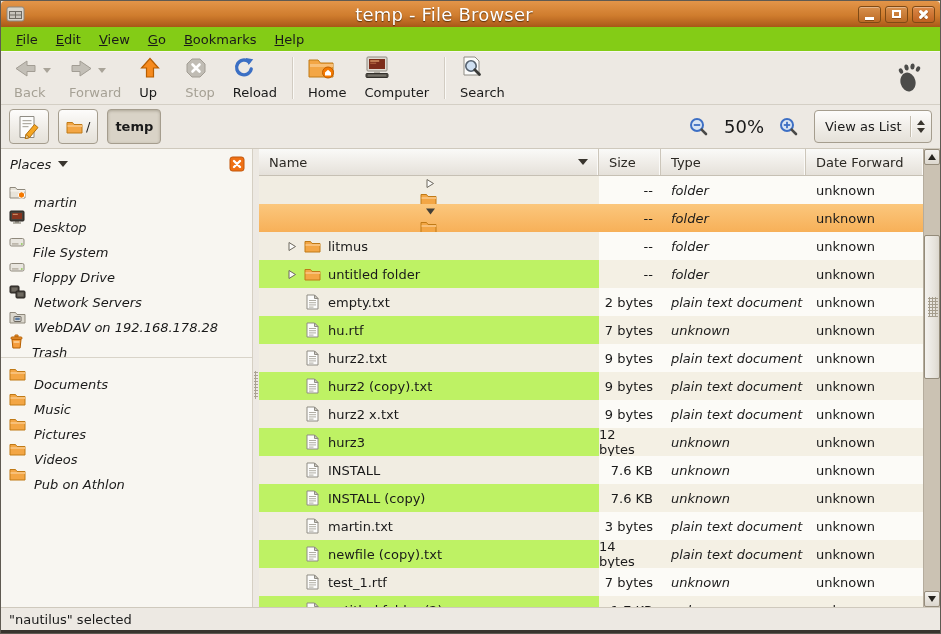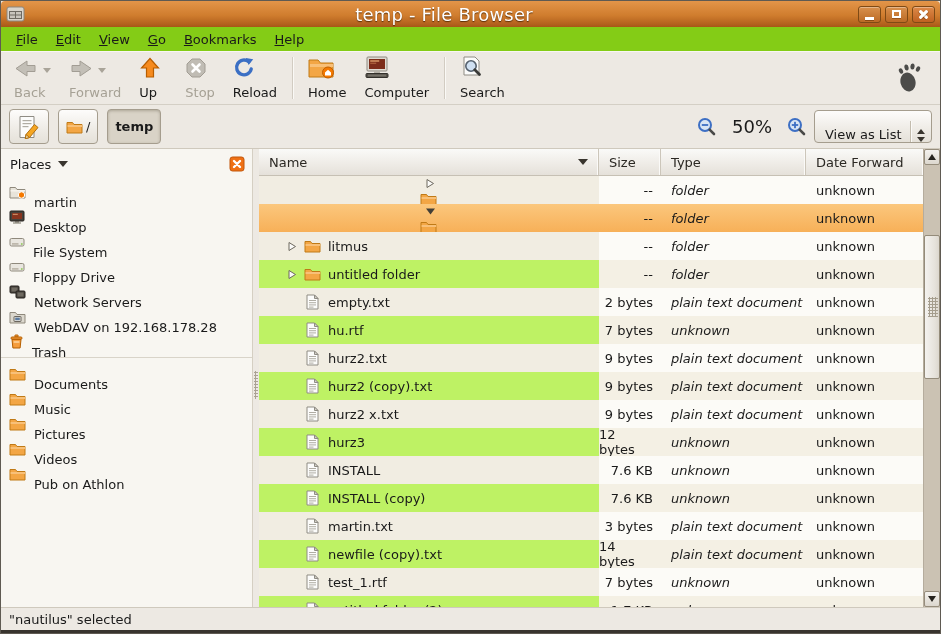--- a/index.html
+++ b/index.html
@@ -43,33 +43,33 @@
 
   
   .locationbar { height:44px; flex:0 0 44px; display:flex; align-items:center; background:#EDE9E3; border-bottom:1px solid #cfc9bd; padding:0 8px; }
   .loc-btn { height:35px; min-width:40px; border:1px solid #a59d8e; border-radius:4px;
     background:linear-gradient(180deg,#fdfcfb 0%, #eeebe5 60%, #e5e1d9 100%);
     display:flex; align-items:center; justify-content:center; margin-right:9px; padding:0 7px; gap:3px; }
   .loc-btn.active { background:#d9d3c7; box-shadow:inset 0 1px 3px rgba(90,80,60,.35); font-weight:bold; }
   .loc-spacer { flex:1; }
   .zoom-btn { width:26px; height:26px; display:flex; align-items:center; justify-content:center; margin:0 4px; }
   .zoom-level { margin:0 8px; font-size:18px; }
-  .view-combo { height:33px; width:118px; border:1px solid #a59d8e; border-radius:4px; margin-left:0;
+  .view-combo { height:33px; width:118px; border:1px solid #a59d8e; border-radius:4px; margin-left:8px;
     background:linear-gradient(180deg,#fdfcfb 0%, #eeebe5 60%, #e5e1d9 100%);
-    display:flex; align-items:flex-end; padding:0 6px 0 10px; }
+    display:flex; align-items:center; padding:0 6px 0 10px; }
   .view-combo .vc-label { flex:1; }
   .vc-sep { width:1px; height:21px; background:#c3bcae; box-shadow:1px 0 0 #fbfaf8; margin:0 6px 0 2px; }
   .vc-arrows { display:flex; flex-direction:column; gap:3px; align-items:center; }
   .vc-up { width:0; height:0; border-left:4px solid transparent; border-right:4px solid transparent; border-bottom:5px solid #39352e; }
   .vc-down { width:0; height:0; border-left:4px solid transparent; border-right:4px solid transparent; border-top:5px solid #39352e; }
 
   
   .content { flex:1; display:flex; overflow:hidden; background:#fff; position:relative; }
 
-  .sidebar { width:252px; flex:0 0 252px; background:#f8f6f1; display:flex; flex-direction:column; border-right:1px solid #d5cfc3; }
+  .sidebar { width:252px; flex:0 0 252px; background:#f8f6f1; display:flex; flex-direction:column; border-right:1px solid #d5cfc3;font-style:italic; }
   .sidebar-header { height:30px; flex:0 0 30px; display:flex; align-items:center; padding:0 7px 0 9px; }
   .places-caret { width:0; height:0; border-left:5px solid transparent; border-right:5px solid transparent; border-top:6px solid #39352e; margin-left:7px; }
   .sidebar-header .sh-spacer { flex:1; }
   .side-item { height:25px; flex:0 0 25px; display:flex; align-items:center; padding-left:8px; gap:8px; }
   .side-item .slabel { white-space:nowrap;margin-top:22px; }
   .side-sep { height:1px; background:#d9d4c9; margin:3px 0; }
 
   .pane-divider { width:6px; flex:0 0 6px; background:#EDE9E3; position:relative; }
   .pane-grip { position:absolute; left:1px; top:222px; width:4px; height:28px;
     background-image:radial-gradient(#aaa294 1px, transparent 1.1px); background-size:3px 3px; }

